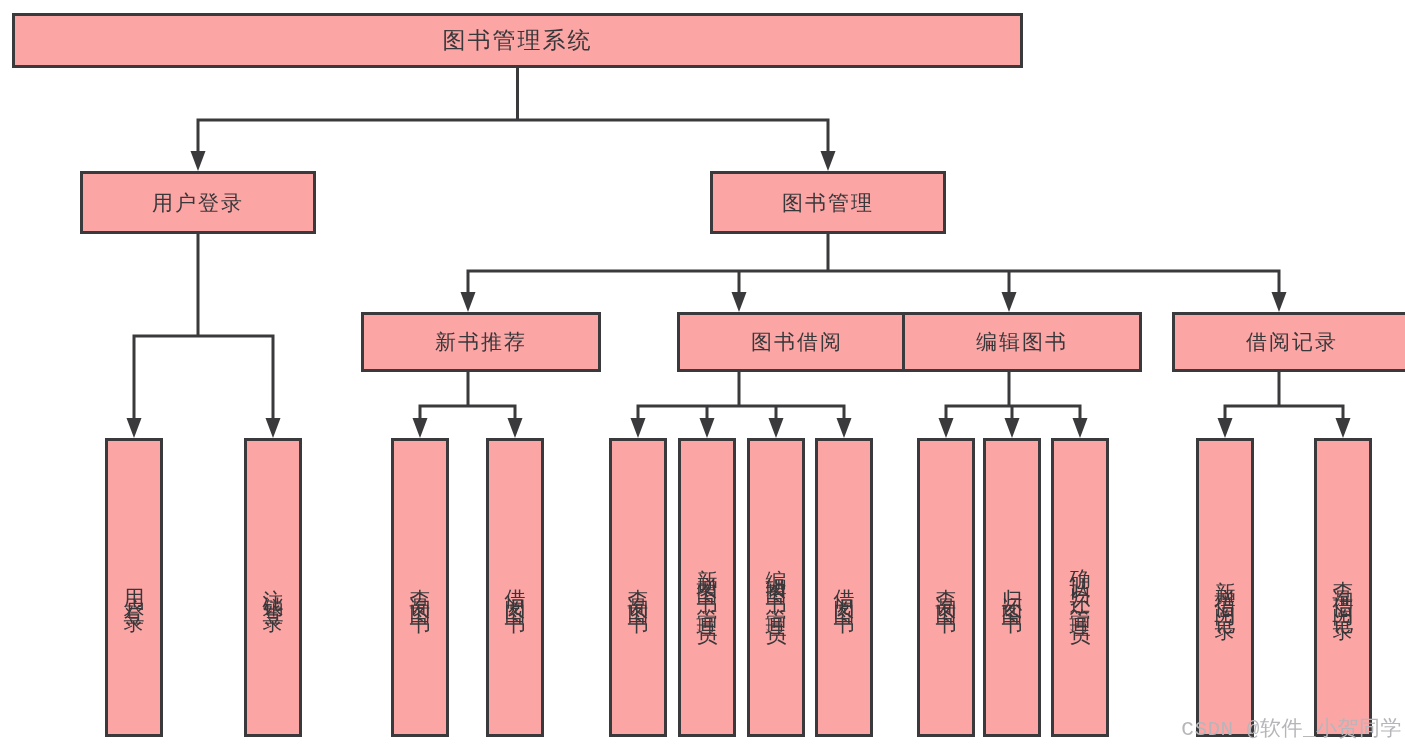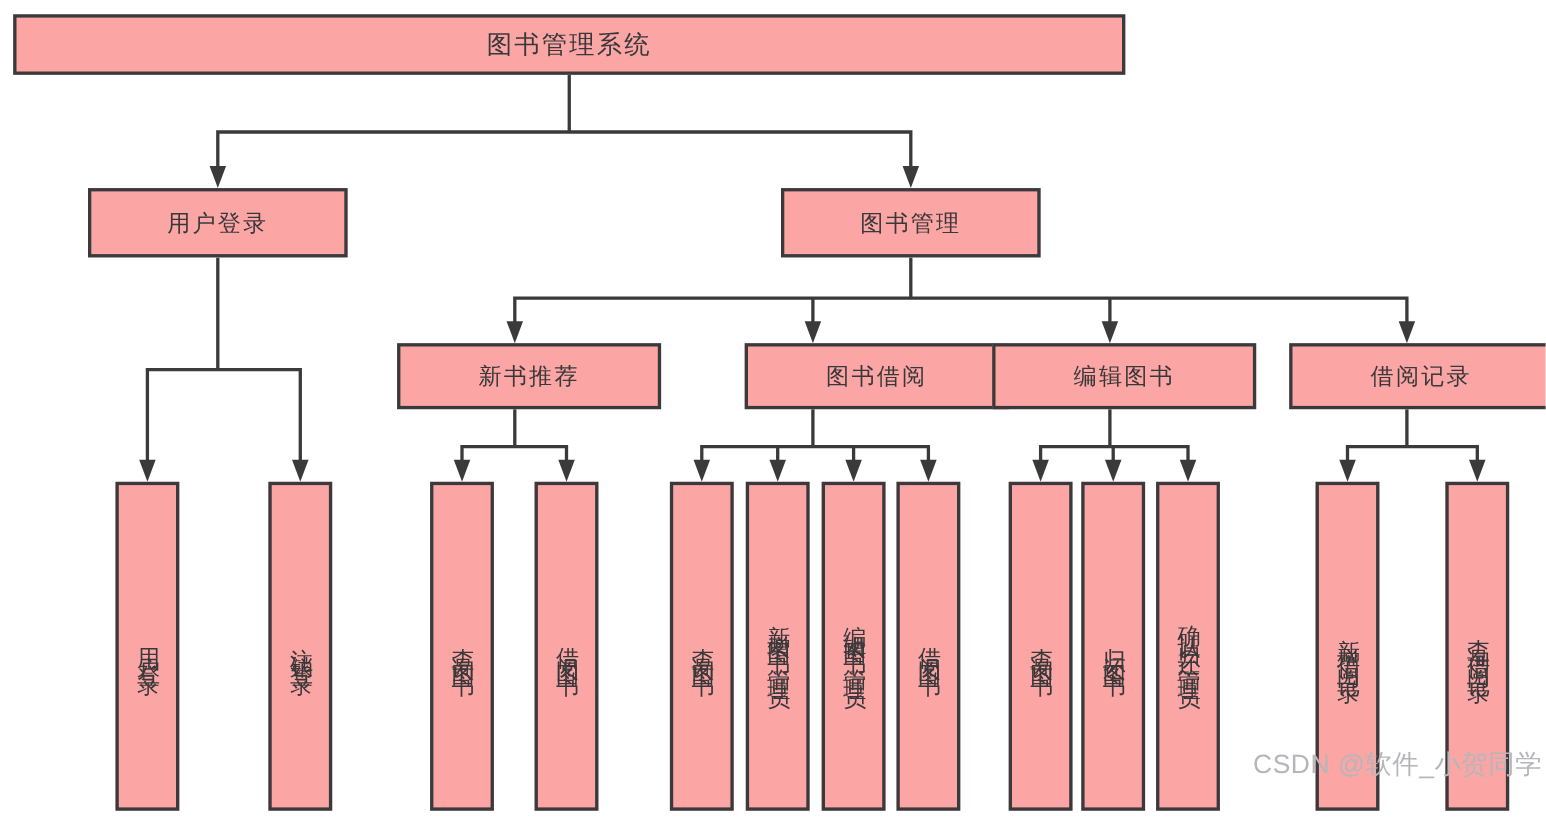--- a/index.html
+++ b/index.html
@@ -30,22 +30,22 @@
   #n-current{left:902px;} #n-record{left:1172px;}
   .leaf{top:438px;width:58px;height:299px;}
   #lf-ul{left:105px;} #lf-lo{left:244px;}
   #lf-a1{left:391px;} #lf-a2{left:486px;}
   #lf-b1{left:609px;} #lf-b2{left:678px;} #lf-b3{left:747px;} #lf-b4{left:815px;}
   #lf-c1{left:917px;} #lf-c2{left:983px;} #lf-c3{left:1051px;}
   #lf-d1{left:1196px;} #lf-d2{left:1314px;}
   .wire{stroke:#3a3a3c;stroke-width:3;fill:none;}
   .arrow{fill:#3a3a3c;stroke:none;}
   #watermark{
-    position:absolute;top:679px;right:3px;z-index:5;
-    font-size:24px;letter-spacing:0.5px;color:#b6b6ba;white-space:nowrap;
+    position:absolute;top:714px;right:3px;z-index:5;
+    font-size:21px;letter-spacing:0.5px;color:#b6b6ba;white-space:nowrap;font-family:Liberation Mono, monospace;
   }
 </style>
 </head>
 <body>
 
 <div class="canvas">
 
   <svg class="wires" width="1405" height="747" viewBox="0 0 1405 747">
 
     <path class="wire" d="M517.5,68 V120 M198,120 H828 M198,118.5 V152 M828,118.5 V152"></path>

